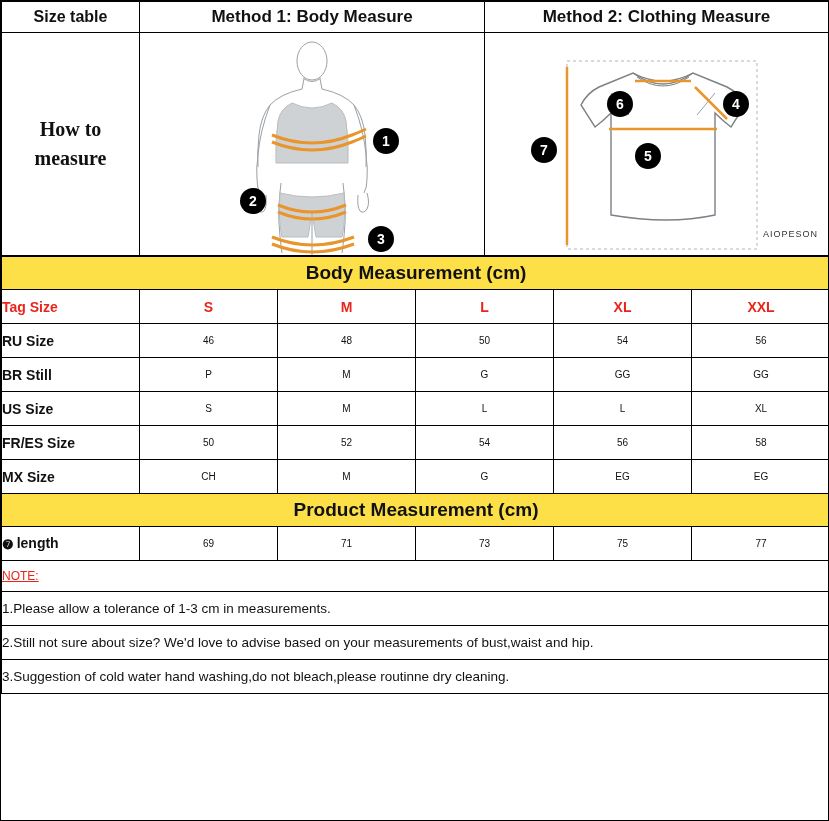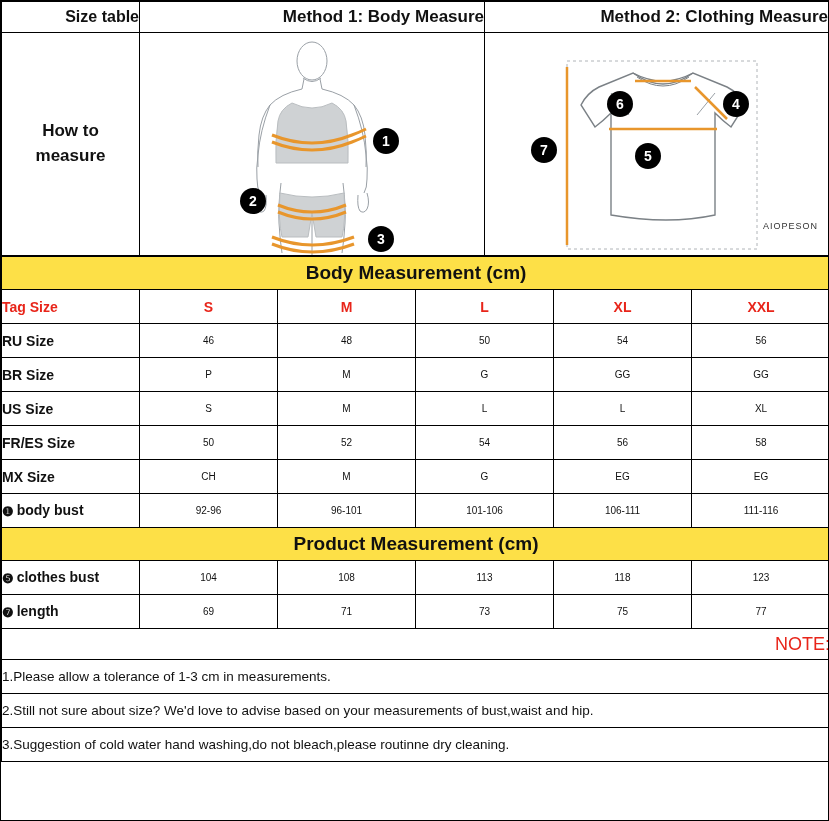--- a/index.html
+++ b/index.html
@@ -26,36 +26,37 @@
   }
   table.grid td, table.grid th {
     border: 1px solid #000;
     padding: 0;
     vertical-align: middle;
   }
 
   
   .top-head {
     height: 30px;
-    text-align: right;
+    text-align: center;
     font-weight: bold;
     font-size: 17px;
     background: #ffffff;
   }
   .top-head.left { font-size: 16px; }
   .illus-cell {
     height: 222px;
     background: #ffffff;
     position: relative;
   }
   .howto {
     text-align: center;
-    font-size: 17px;
+    font-size: 20px;
     font-weight: bold;
     line-height: 1.45;
+    font-family: Liberation Serif, serif;
   }
   .fig {
     position: relative;
     width: 100%;
     height: 222px;
   }
   .marker {
     position: absolute;
     width: 26px;
     height: 26px;
@@ -65,21 +66,21 @@
     font-size: 14px;
     font-weight: bold;
     display: flex;
     align-items: center;
     justify-content: center;
     z-index: 5;
   }
   .brandmark {
     position: absolute;
     right: 10px;
-    bottom: 24px;
+    bottom: 16px;
     font-size: 9px;
     letter-spacing: 1px;
     color: #333;
   }
 
   
   .section-title {
     text-align: center;
     font-weight: bold;
     font-size: 19px;
@@ -108,24 +109,25 @@
   .tagsize-val { text-align: center; }
   .bignum {
     font-size: 13px;
     display: inline-block;
     margin-right: 3px;
     vertical-align: -1px;
   }
 
   
   .note-title {
-    text-align: right;
+    text-align: left;
     color: #e8251a;
-    font-size: 18px;
+    font-size: 12px;
     height: 30px;
+    text-decoration: underline;
   }
   .note-line {
     font-size: 13.5px;
     padding-left: 4px;
     height: 33px;
   }
 </style>
 </head>
 <body>
 
@@ -255,21 +257,21 @@
 
     <tr>
       <td class="row-label">RU Size</td>
       <td class="val">46</td>
       <td class="val">48</td>
       <td class="val">50</td>
       <td class="val">54</td>
       <td class="val">56</td>
     </tr>
     <tr>
-      <td class="row-label">BR Size</td>
+      <td class="row-label">BR Still</td>
       <td class="val">P</td>
       <td class="val">M</td>
       <td class="val">G</td>
       <td class="val">GG</td>
       <td class="val">GG</td>
     </tr>
     <tr>
       <td class="row-label">US Size</td>
       <td class="val">S</td>
       <td class="val">M</td>
@@ -286,43 +288,23 @@
       <td class="val">58</td>
     </tr>
     <tr>
       <td class="row-label">MX Size</td>
       <td class="val">CH</td>
       <td class="val">M</td>
       <td class="val">G</td>
       <td class="val">EG</td>
       <td class="val">EG</td>
     </tr>
-    <tr>
-      <td class="row-label">
-        <span class="bignum">❶</span><span>body bust</span>
-      </td>
-      <td class="val">92-96</td>
-      <td class="val">96-101</td>
-      <td class="val">101-106</td>
-      <td class="val">106-111</td>
-      <td class="val">111-116</td>
-    </tr>
 
     <tr>
       <td class="section-title" colspan="6">Product Measurement (cm)</td>
-    </tr>
-    <tr>
-      <td class="row-label">
-        <span class="bignum">❺</span><span>clothes bust</span>
-      </td>
-      <td class="val">104</td>
-      <td class="val">108</td>
-      <td class="val">113</td>
-      <td class="val">118</td>
-      <td class="val">123</td>
     </tr>
     <tr>
       <td class="row-label">
         <span class="bignum">❼</span><span>length</span>
       </td>
       <td class="val">69</td>
       <td class="val">71</td>
       <td class="val">73</td>
       <td class="val">75</td>
       <td class="val">77</td>

